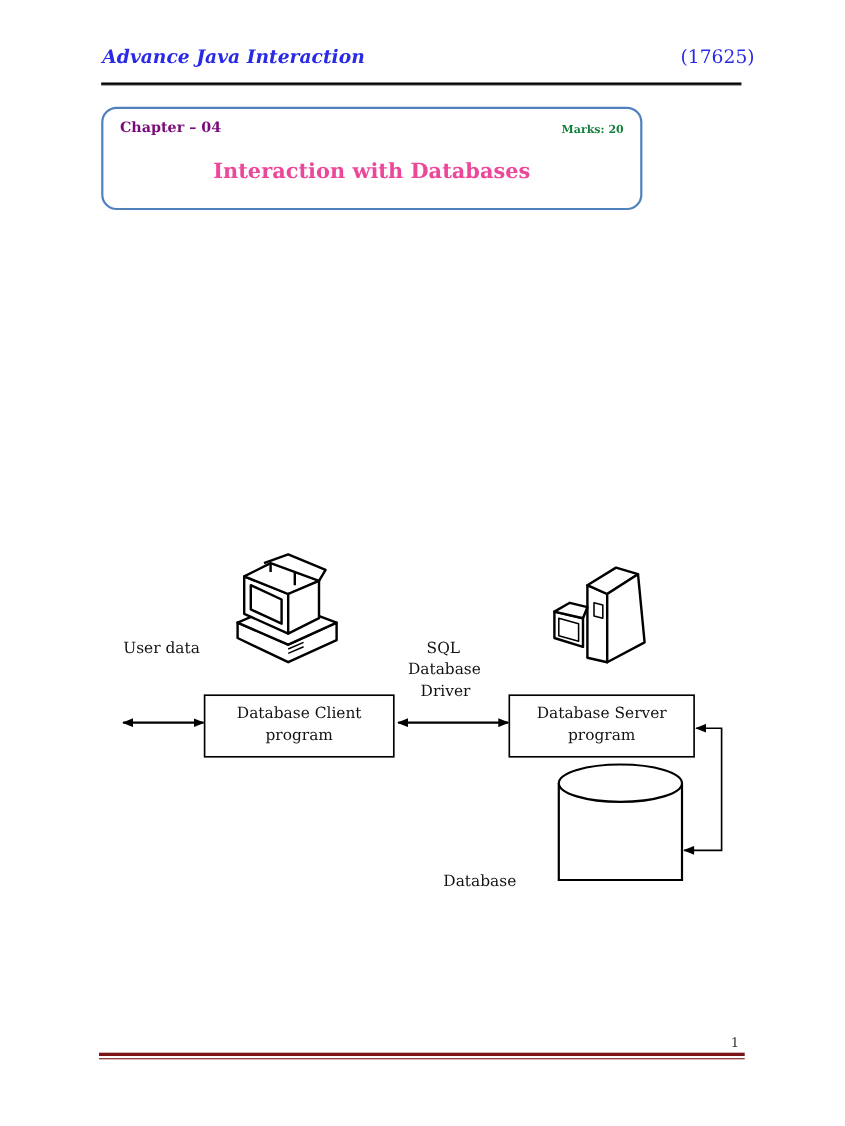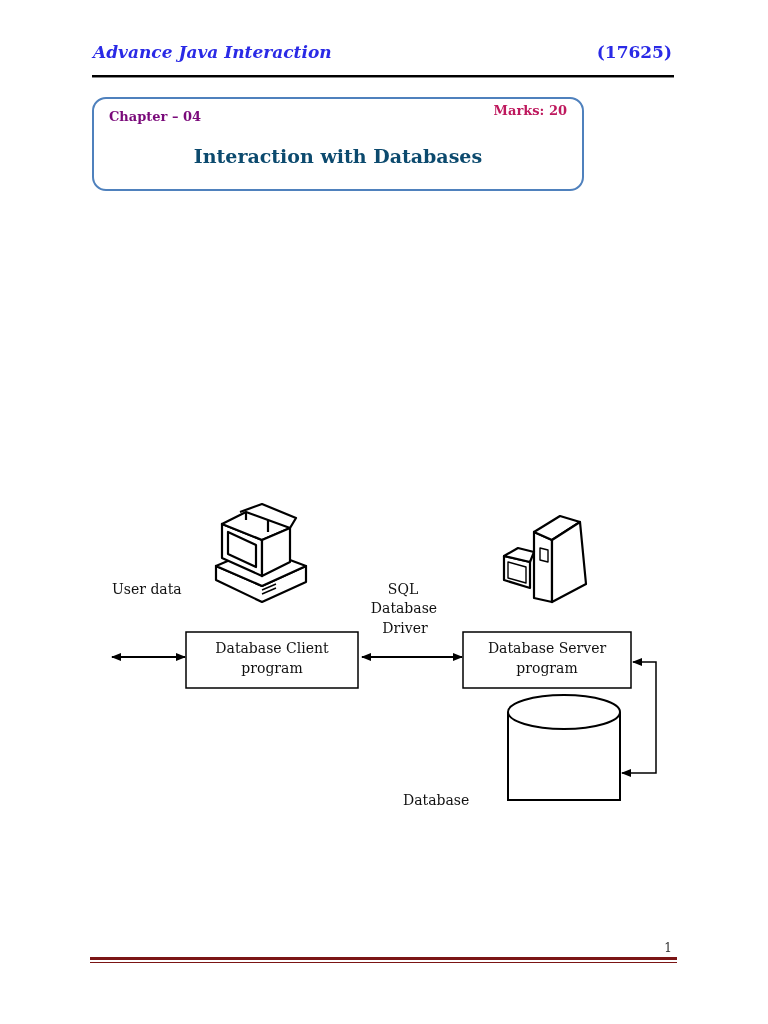--- a/index.html
+++ b/index.html
@@ -1,23 +1,23 @@
 <!DOCTYPE html>
 <html><head>
 <meta charset="utf-8">
 <style>
   html, body { margin:0; padding:0; background:#ffffff; }
   body { width:768px; height:1024px; position:relative; overflow:hidden; font-family:"DejaVu Serif", serif; }
   .hdr-left { position:absolute; left:93px; top:42px; font-family:"DejaVu Serif", serif; font-weight:bold; font-style:italic; font-size:17px; color:#2a2ae6; }
-  .hdr-right { position:absolute; right:96px; top:42px; font-family:"DejaVu Serif", serif; font-weight:bold; font-size:17px; color:#2a2ae6;text-align:right; }
+  .hdr-right { position:absolute; right:82px; top:42px; font-family:"DejaVu Serif", serif; font-weight:normal; font-size:17px; color:#2a2ae6;text-align:right; }
   .hdr-rule { position:absolute; left:92px; width:582px; top:75px; height:2px; background:#000; box-shadow:0 1px 0 #888; }
   .chapter-box { position:absolute; left:92px; top:97px; width:492px; height:94px; border:2px solid #4f81bd; border-radius:14px; box-sizing:border-box; }
   .chap { position:absolute; left:15px; top:10px; font-weight:bold; font-size:13px; color:#7a0a7a; }
-  .marks { position:absolute; right:15px; top:4px; font-weight:bold; font-size:13px; color:#be185d; }
-  .chap-title { position:absolute; left:0; right:0; top:46px; text-align:center; font-weight:bold; font-size:19px; color:#0c4a6e; }
+  .marks { position:absolute; right:15px; top:14px; font-weight:bold; font-size:10px; color:#15803d; }
+  .chap-title { position:absolute; left:0; right:0; top:46px; text-align:center; font-weight:bold; font-size:19px; color:#ec4899; }
   .diagram { position:absolute; left:0; top:0; width:768px; height:1024px; }
   .dlabel { font-family:"DejaVu Serif", serif; font-size:14px; fill:#111; }
   .footer-num { position:absolute; right:96px; top:941px; font-size:12px; color:#333; }
   .footer-rule1 { position:absolute; left:90px; width:587px; top:957px; height:3px; background:#7b1515; }
   .footer-rule2 { position:absolute; left:90px; width:587px; top:962px; height:1px; background:#7b1515; }
 </style>
 </head>
 <body>
 
 <div class="hdr-left">Advance Java Interaction</div>

